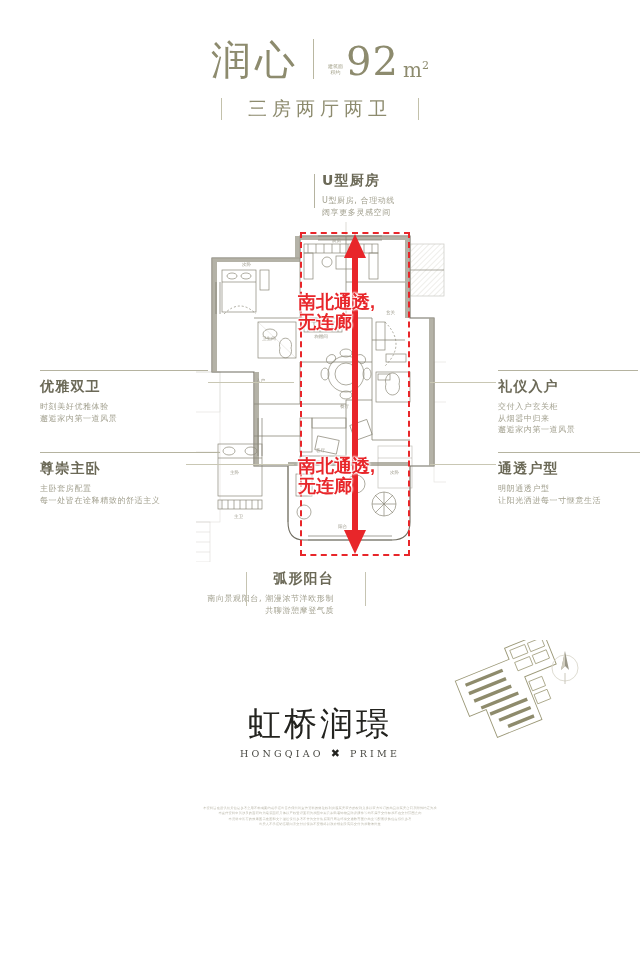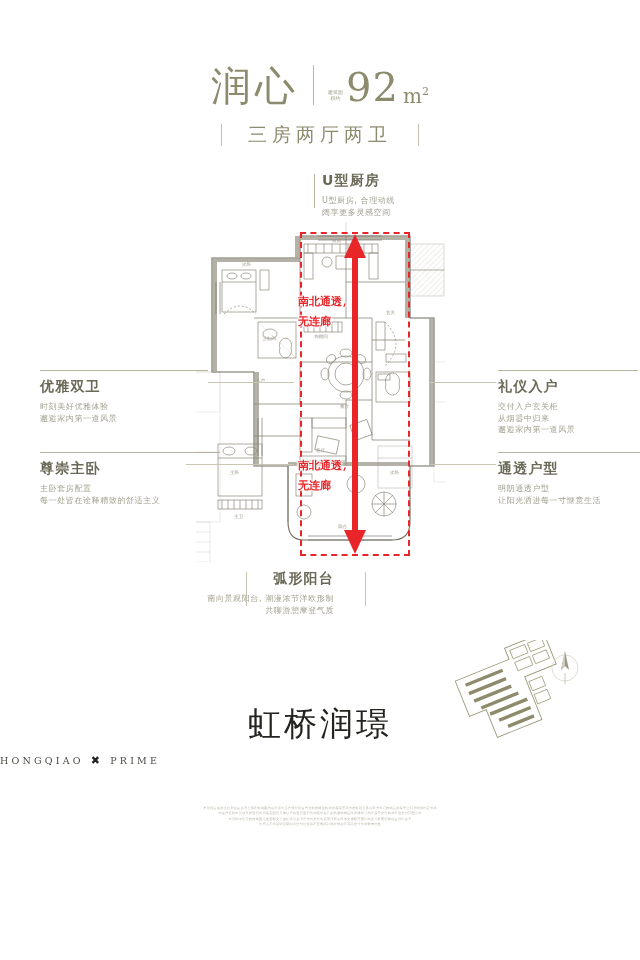--- a/index.html
+++ b/index.html
@@ -7,21 +7,21 @@
     width:640px;height:960px;
     background:#ffffff;
     font-family:"Liberation Sans","DejaVu Sans",sans-serif;
     position:relative;overflow:hidden;
     color:#3a3a36;
   }
   .sheet{position:absolute;inset:0;}
 
   
   .title-block{position:absolute;left:0;top:38px;width:640px;text-align:center;}
-  .title-row{display:flex;align-items:flex-end;justify-content:center;gap:0;margin-top:26px;}
+  .title-row{display:flex;align-items:flex-end;justify-content:center;gap:0;}
   .t-name{
     font-family:"DejaVu Serif","Liberation Serif",serif;
     font-size:40px;line-height:44px;letter-spacing:4px;
     color:#8d8b6e;font-weight:400;
   }
   .t-sep{
     width:1px;height:40px;background:#b9b7a1;
     margin:0 14px 3px 14px;
   }
   .t-mini{
@@ -80,38 +80,38 @@
   .plan-wrap{position:absolute;left:196px;top:222px;width:250px;height:340px;}
   .plan-svg{position:absolute;left:0;top:0;}
 
   
   .redbox{
     position:absolute;left:300px;top:232px;width:110px;height:324px;
     border:2px dashed #e8262a;box-sizing:border-box;
     pointer-events:none;
   }
   .redtext{
-    position:absolute;font-family:Liberation Mono, monospace;
-    font-weight:bold;color:#e8262a;font-size:11px;line-height:20px;
+    position:absolute;font-family:Liberation Sans, sans-serif;
+    font-weight:bold;color:#e8262a;font-size:18px;line-height:20px;
     letter-spacing:0px;
     text-shadow:0 0 3px #fff,0 0 3px #fff,0 0 2px #fff,1px 0 2px #fff,-1px 0 2px #fff;
   }
   .redtext-1{left:298px;top:292px;}
   .redtext-2{left:298px;top:456px;}
 
   
   .brand{position:absolute;left:0;top:702px;width:640px;text-align:center;}
   .brand-cn{
     font-family:"DejaVu Serif","Liberation Serif",serif;
     font-size:33px;letter-spacing:3px;color:#23231f;font-weight:400;
   }
   .brand-en{
-    margin-top:7px;font-size:9.5px;letter-spacing:3.2px;color:#4a4a44;
-    font-family:"DejaVu Serif","Liberation Serif",serif;
-    display:flex;align-items:center;gap:7px;
+    margin-top:0;font-size:9.5px;letter-spacing:3.2px;color:#4a4a44;
+    font-family:"DejaVu Serif","Liberation Serif",serif;
+    display:flex;align-items:center;justify-content:center;gap:7px;
   }
   .brand-mark{font-size:11px;color:#23231f;}
 
   
   .sitemap{position:absolute;left:452px;top:640px;width:135px;height:105px;}
   .compass{position:absolute;left:548px;top:648px;width:34px;height:42px;}
 
   
   .disclaimer{
     position:absolute;left:120px;top:806px;width:400px;text-align:center;

